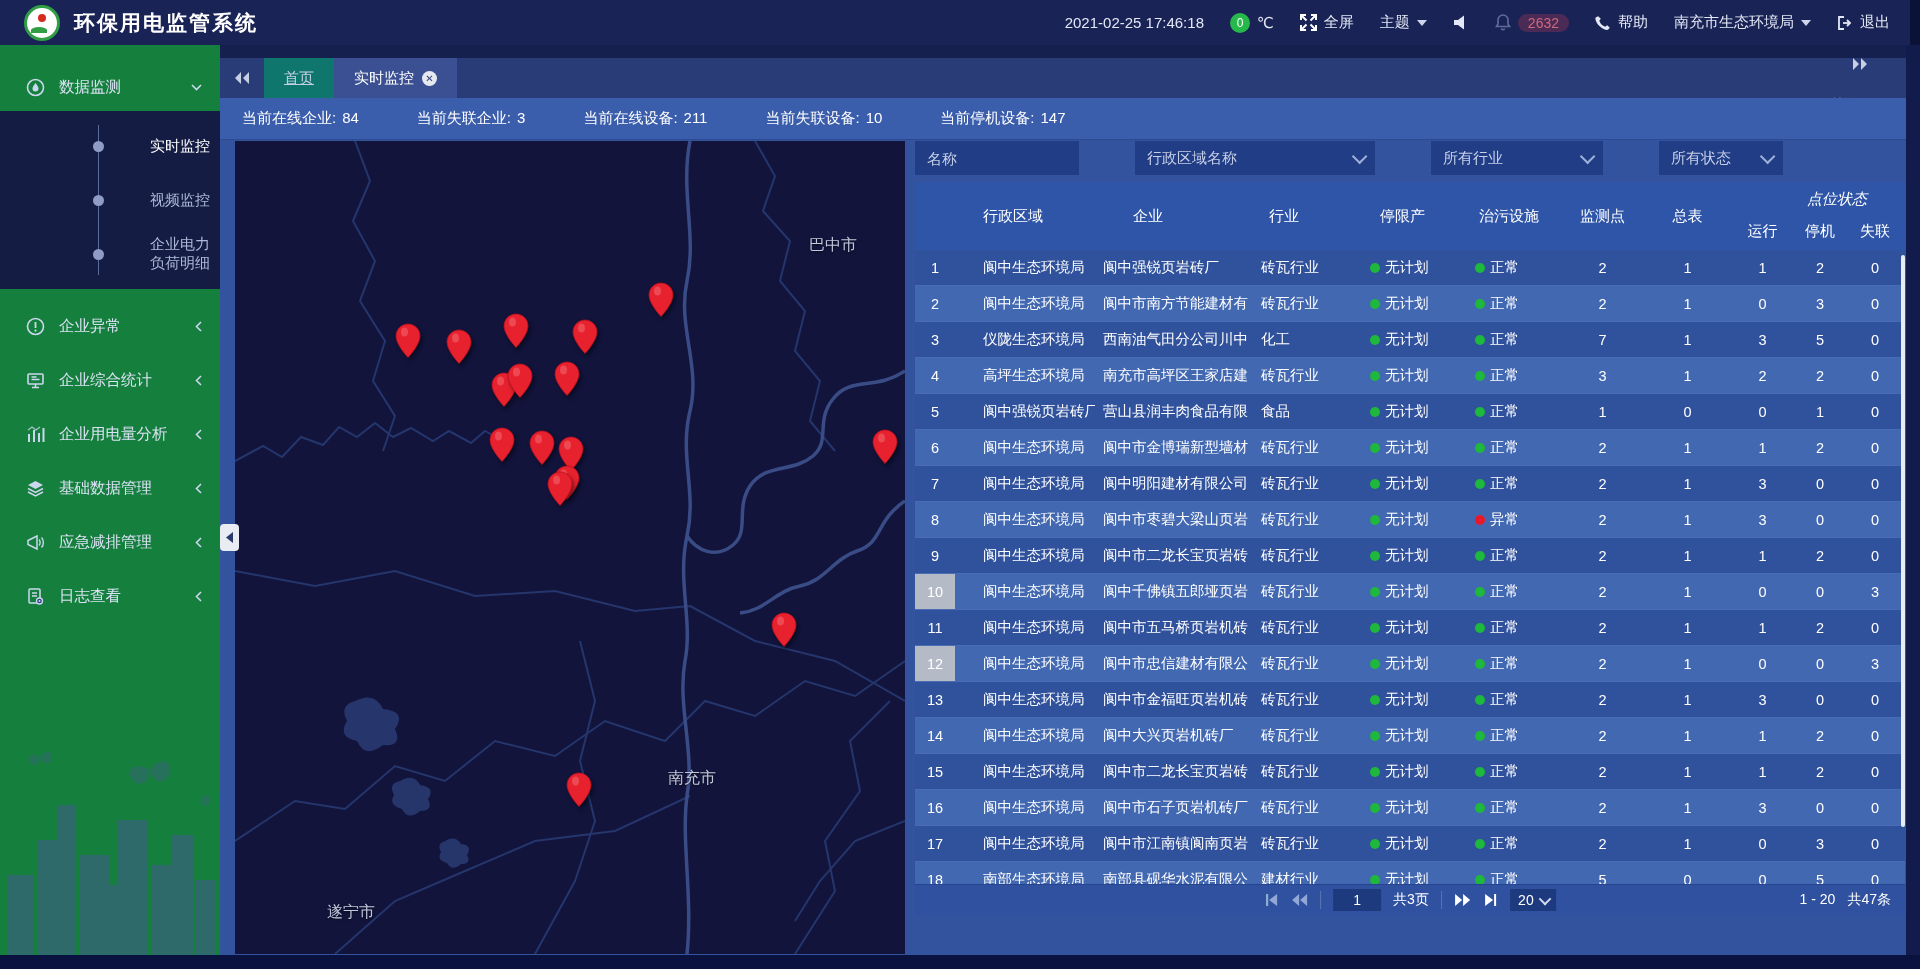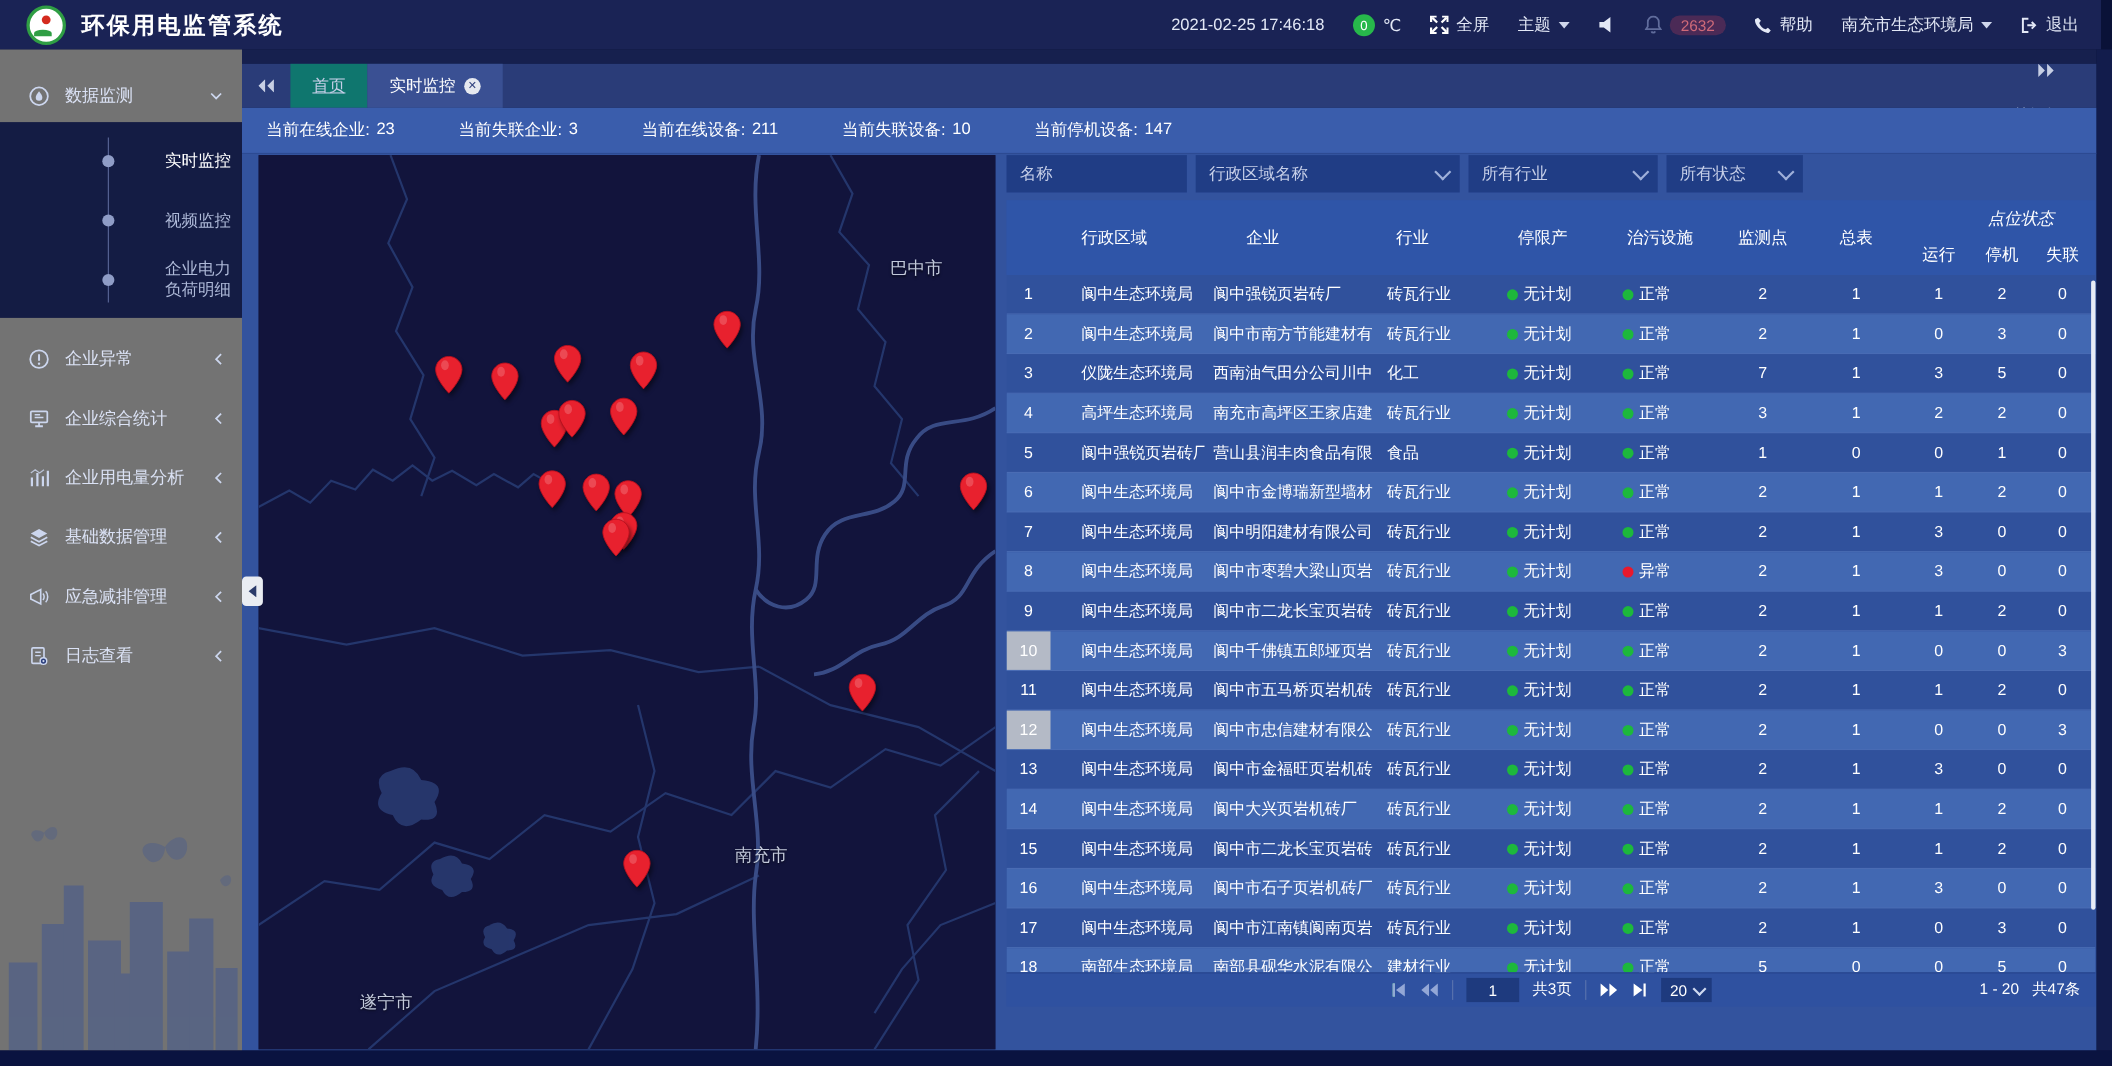--- a/index.html
+++ b/index.html
@@ -18,21 +18,21 @@
   .app-title{font-size:21px;font-weight:bold;letter-spacing:2px;margin-left:14px;}
   .hright{margin-left:auto;display:flex;align-items:center;gap:26px;padding-right:20px;font-size:15px;color:#e3e8f6;}
   .hitem{display:flex;align-items:center;gap:7px;white-space:nowrap;}
   .temp-circle{width:20px;height:20px;border-radius:50%;background:#27b84b;color:#fff;font-size:12px;
                display:flex;align-items:center;justify-content:center;}
   .badge{background:rgba(190,60,90,.30);color:#cf6a79;border-radius:9px;padding:1px 10px;font-size:14px;}
   .caret{width:0;height:0;border-left:5px solid transparent;border-right:5px solid transparent;border-top:6px solid #cfd6ec;}
   .bell-dim{opacity:.55;}
 
   
-  .sidebar{position:absolute;left:0;top:45px;width:220px;height:910px;background:#737373;overflow:hidden;}
+  .sidebar{position:absolute;left:0;top:45px;width:220px;height:910px;background:#15803d;overflow:hidden;}
   .menu{padding-top:18px;}
   .menu-item{height:48px;display:flex;align-items:center;padding:0 18px 0 26px;gap:14px;
              font-size:15.5px;color:#dbe2f5;cursor:pointer;}
   .menu-item.mi54{height:54px;}
   .mi-label{flex:1;}
   .submenu{background:#141c44;padding:8px 0;position:relative;}
   .submenu:before{content:"";position:absolute;left:98px;top:14px;bottom:14px;width:1px;background:#5a689a;}
   .sub-item{height:54px;display:flex;align-items:center;padding-left:150px;font-size:15px;color:#aeb9d8;
             position:relative;cursor:pointer;}
   .sub-item .dot{position:absolute;left:93px;width:11px;height:11px;border-radius:50%;background:#8f9cc6;}
@@ -64,21 +64,21 @@
   .footer{position:absolute;left:0;top:955px;width:1920px;height:14px;background:#0a1340;}
 
   
   .map{position:absolute;left:15px;top:1px;width:670px;height:813px;background:#12143c;overflow:hidden;}
   .city{position:absolute;color:#c2c9da;font-size:16px;transform:translate(-50%,-50%);text-shadow:0 1px 2px rgba(0,0,0,.6);}
   .pin{position:absolute;width:26px;height:35px;transform:translate(-50%,-100%);filter:drop-shadow(2px 3px 2px rgba(0,0,0,.45));}
 
   
   .filters{position:absolute;left:695px;top:1px;display:flex;gap:8px;}
   .fbox{height:34px;background:#203d85;display:flex;align-items:center;color:#c6cfe8;font-size:15px;
-        padding:0 12px;box-sizing:border-box;}
+        padding:0 12px;box-sizing:border-box;margin-left:48px;}
   .fname{width:164px;background:#203d85;border:none;outline:none;height:34px;color:#e6ecff;font-size:15px;
          padding:0 12px;box-sizing:border-box;font-family:inherit;}
   .fname::placeholder{color:#c6cfe8;opacity:1;}
   .fsel{justify-content:space-between;cursor:pointer;}
   .fsel .caret2{margin-left:14px;width:9px;height:9px;border-right:2px solid #9fb0da;border-bottom:2px solid #9fb0da;
                 transform:rotate(45deg) translateY(-3px);}
 
   
   .grid-cols{display:grid;grid-template-columns:40px 140px 160px 105px 105px 95px 85px 85px 65px 50px 60px;}
   .thead{position:absolute;left:695px;top:42px;width:990px;height:68px;background:#2f55a8;font-size:15px;}
@@ -309,21 +309,21 @@
       <svg width="16" height="12" viewBox="0 0 16 12">
           <path d="M1 0l6 6-6 6zM9 0l6 6-6 6z" fill="#c7cfe4"></path>
         </svg>
     </span>
     <span>关闭操作</span>
   </div>
 </div>
 <div class="statsbar" id="statsbar">
     <div class="stat">
       <span>当前在线企业:</span>
-      <span>23</span>
+      <span>84</span>
     </div>
     <div class="stat">
       <span>当前失联企业:</span>
       <span>3</span>
     </div>
     <div class="stat">
       <span>当前在线设备:</span>
       <span>211</span>
     </div>
     <div class="stat">

